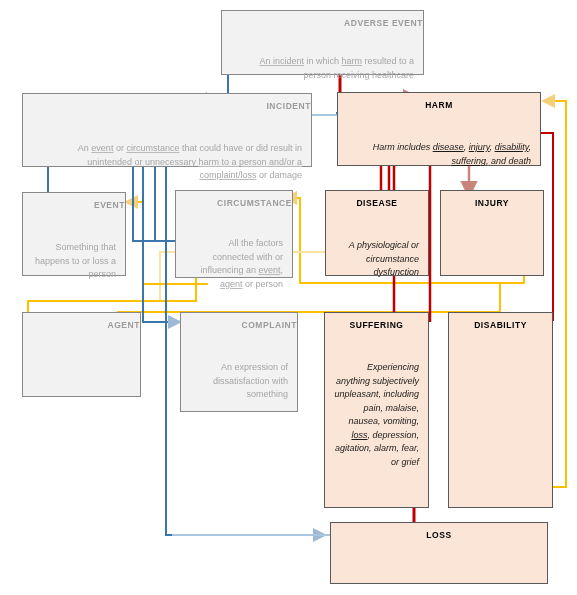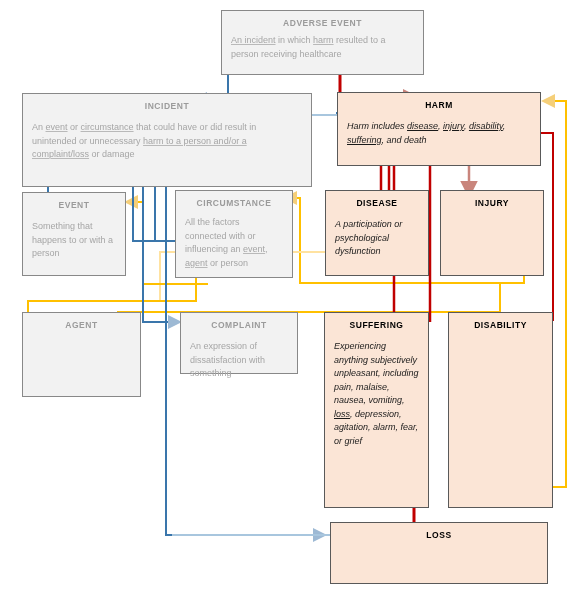--- a/index.html
+++ b/index.html
@@ -3,24 +3,24 @@
 <meta charset="utf-8">
 <style>
   html,body{margin:0;padding:0;background:#ffffff;}
   body{width:577px;height:595px;font-family:"Liberation Sans",sans-serif;}
   #stage{position:relative;width:577px;height:595px;overflow:hidden;background:#fff;}
   #wires{position:absolute;left:0;top:0;width:577px;height:595px;}
   .node{position:absolute;box-sizing:border-box;border:1px solid #7f7f7f;
         display:flex;flex-direction:column;align-items:center;z-index:3;}
   .node .ttl{font-weight:bold;font-size:8.5px;letter-spacing:.55px;text-align:center;
              width:100%;margin-top:7px;}
-  .node .body{font-size:9px;line-height:13.5px;text-align:left;padding:6px 9px 6px 9px;}
+  .node .body{font-size:9px;line-height:13.5px;text-align:right;padding:6px 9px 6px 9px;margin-top:21px;}
   
   .grey{background:#f2f2f2;border-color:#888;}
-  .grey .ttl{color:#9b9b9b;}
+  .grey .ttl{color:#9b9b9b;text-align:right;}
   .grey .body{color:#a6a6a6;}
   
   .peach{background:#fbe5d6;border-color:#595959;}
   .peach .ttl{color:#000;}
   .peach .body{color:#1a1a1a;font-style:italic;}
   .u{text-decoration:underline;text-decoration-color:currentColor;}
   .grey .body .u{text-decoration-color:#b9b9b9;}
 </style>
 </head>
 <body>
@@ -95,60 +95,60 @@
     </g>
   </svg>
 
   <div class="node grey" style="left:221px;top:10px;width:203px;height:65px;">
     <div class="ttl">ADVERSE EVENT</div>
     <div class="body">
       <span class="u">An incident</span> in which <span class="u">harm</span> resulted to a person receiving healthcare
     </div>
   </div>
 
-  <div class="node grey" style="left:22px;top:93px;width:290px;height:94px;">
+  <div class="node grey" style="left:22px;top:93px;width:290px;height:74px;">
     <div class="ttl">INCIDENT</div>
     <div class="body" style="padding-top:10px;">
       An <span class="u">event</span> or <span class="u">circumstance</span> that could have or did result in unintended or unnecessary <span class="u">harm to a person and/or a complaint/loss</span> or damage
     </div>
   </div>
 
   <div class="node peach" style="left:337px;top:92px;width:204px;height:74px;">
     <div class="ttl">HARM</div>
     <div class="body" style="padding-top:10px;">
       Harm includes <span class="u">disease</span>, <span class="u">injury</span>, <span class="u">disability</span>, <span class="u">suffering</span>, and death
     </div>
   </div>
 
   <div class="node grey" style="left:22px;top:192px;width:104px;height:84px;">
     <div class="ttl">EVENT</div>
-    <div class="body" style="padding-top:10px;">Something that happens to or with a person</div>
+    <div class="body" style="padding-top:10px;">Something that happens to or loss a person</div>
   </div>
 
   <div class="node grey" style="left:175px;top:190px;width:118px;height:88px;">
     <div class="ttl">CIRCUMSTANCE</div>
     <div class="body" style="padding-top:8px;">
       All the factors connected with or influencing an <span class="u">event</span>, <span class="u">agent</span> or person
     </div>
   </div>
 
   <div class="node peach" style="left:325px;top:190px;width:104px;height:86px;">
     <div class="ttl">DISEASE</div>
-    <div class="body" style="padding-top:10px;">A participation or psychological dysfunction</div>
+    <div class="body" style="padding-top:10px;">A physiological or circumstance dysfunction</div>
   </div>
 
   <div class="node peach" style="left:440px;top:190px;width:104px;height:86px;">
     <div class="ttl">INJURY</div>
   </div>
 
   <div class="node grey" style="left:22px;top:312px;width:119px;height:85px;">
     <div class="ttl">AGENT</div>
   </div>
 
-  <div class="node grey" style="left:180px;top:312px;width:118px;height:62px;">
+  <div class="node grey" style="left:180px;top:312px;width:118px;height:100px;">
     <div class="ttl">COMPLAINT</div>
     <div class="body" style="padding-top:10px;">An expression of dissatisfaction with something</div>
   </div>
 
   <div class="node peach" style="left:324px;top:312px;width:105px;height:196px;">
     <div class="ttl">SUFFERING</div>
     <div class="body" style="padding-top:10px;">
       Experiencing anything subjectively unpleasant, including pain, malaise, nausea, vomiting, <span class="u">loss</span>, depression, agitation, alarm, fear, or grief
     </div>
   </div>

